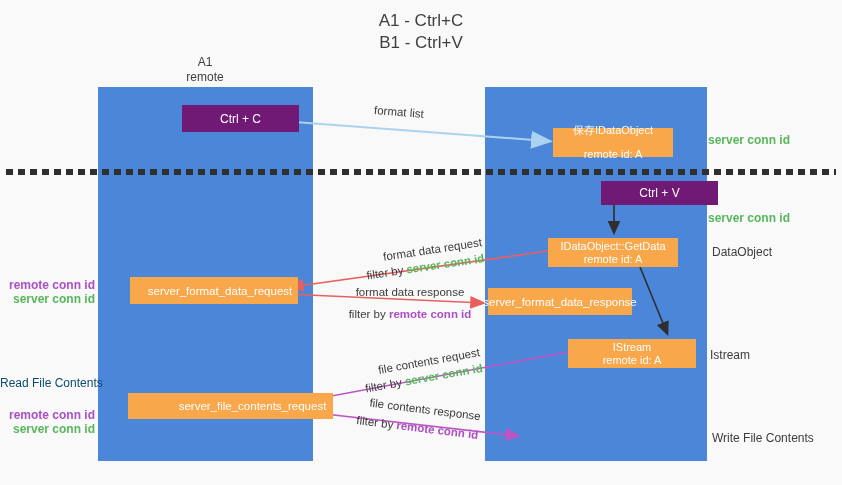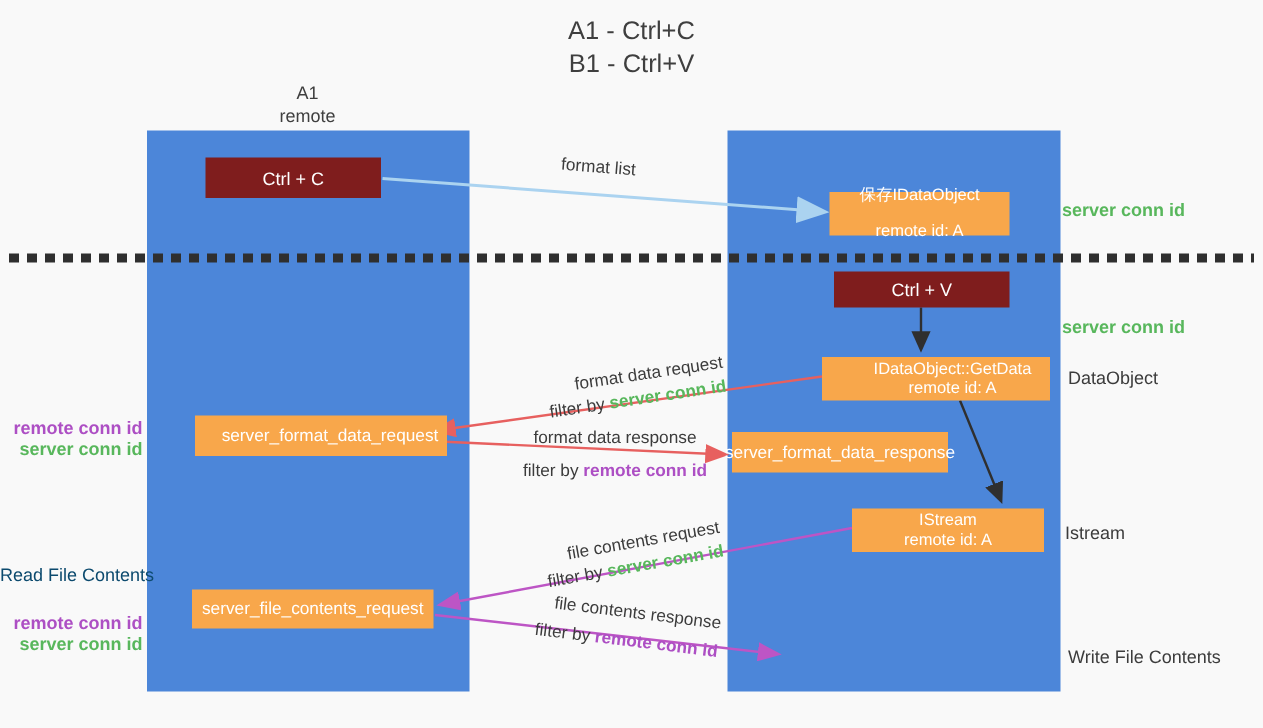--- a/index.html
+++ b/index.html
@@ -8,21 +8,21 @@
   .rect{position:absolute;background:#4c86d9;z-index:1;}
   .divider{position:absolute;left:6px;right:6px;top:169px;height:6px;z-index:3;
            background:repeating-linear-gradient(to right,#2f2f2f 0 7px,transparent 7px 12px);}
   svg.arrows{position:absolute;left:0;top:0;z-index:4;pointer-events:none;}
   .title{position:absolute;left:0;right:0;top:10px;text-align:center;font-size:17px;
          line-height:22px;color:#3f3f3f;z-index:6;}
   .colhead{position:absolute;text-align:center;font-size:12px;line-height:15px;color:#3f3f3f;z-index:6;}
   .node{position:absolute;display:flex;flex-direction:column;align-items:center;justify-content:center;
         color:#fff;font-size:12px;text-align:center;z-index:5;white-space:nowrap;}
   .node.two{font-size:11px;line-height:13px;}
-  .green-node{background:#7f1d1d;}
+  .green-node{background:#701a75;margin-left:45px;}
   .orange-node{background:#f8a74b;}
   .lbl{position:absolute;font-size:12px;color:#3c3c3c;white-space:nowrap;z-index:6;}
   .green{color:#58b75c;font-weight:bold;}
   .purple{color:#ad4fc4;font-weight:bold;}
   .alabel{position:absolute;font-size:11.5px;color:#3c3c3c;white-space:nowrap;z-index:6;line-height:16px;}
   .rightalign{text-align:right;}
   .leftcol-lbl{position:absolute;left:0;width:95px;text-align:right;font-size:12px;line-height:14px;
                white-space:nowrap;z-index:6;}
 </style>
 </head>
@@ -71,35 +71,35 @@
 
   <div class="node green-node" style="left:137px;top:105px;width:117px;height:27px;">Ctrl + C</div>
 
   <div class="node orange-node two" style="left:553px;top:128px;width:120px;height:29px;gap:11px;">
     <div>保存IDataObject</div>
     <div>remote id: A</div>
   </div>
 
   <div class="node green-node" style="left:556px;top:181px;width:117px;height:24px;">Ctrl + V</div>
 
-  <div class="node orange-node two" style="left:548px;top:238px;width:130px;height:29px;padding-left:22px;">
+  <div class="node orange-node two" style="left:548px;top:238px;width:130px;height:29px;">
     <div>IDataObject::GetData</div>
     <div>remote id: A</div>
   </div>
 
   <div class="node orange-node" style="left:130px;top:277px;width:156px;height:27px;font-size:11.5px;padding-left:12px;">server_format_data_request</div>
 
   <div class="node orange-node" style="left:488px;top:288px;width:144px;height:27px;font-size:11.5px;">server_format_data_response</div>
 
   <div class="node orange-node two" style="left:568px;top:339px;width:128px;height:29px;">
     <div>IStream</div>
     <div>remote id: A</div>
   </div>
 
-  <div class="node orange-node" style="left:128px;top:393px;width:161px;height:26px;font-size:11.5px;">server_file_contents_request</div>
+  <div class="node orange-node" style="left:128px;top:393px;width:161px;height:26px;font-size:11.5px;padding-left:44px;">server_file_contents_request</div>
 
 
   <div class="alabel" style="left:374px;top:104px;transform:rotate(4.5deg);">format list</div>
 
   <div class="alabel rightalign" style="left:338px;top:234px;width:145px;transform:rotate(-8.5deg);transform-origin:100% 50%;">
     <div>format data request</div>
     <div><span>filter by </span><span class="green">server conn id</span></div>
   </div>
 
   <div class="alabel" style="left:335px;top:281px;width:150px;text-align:center;line-height:22px;">

